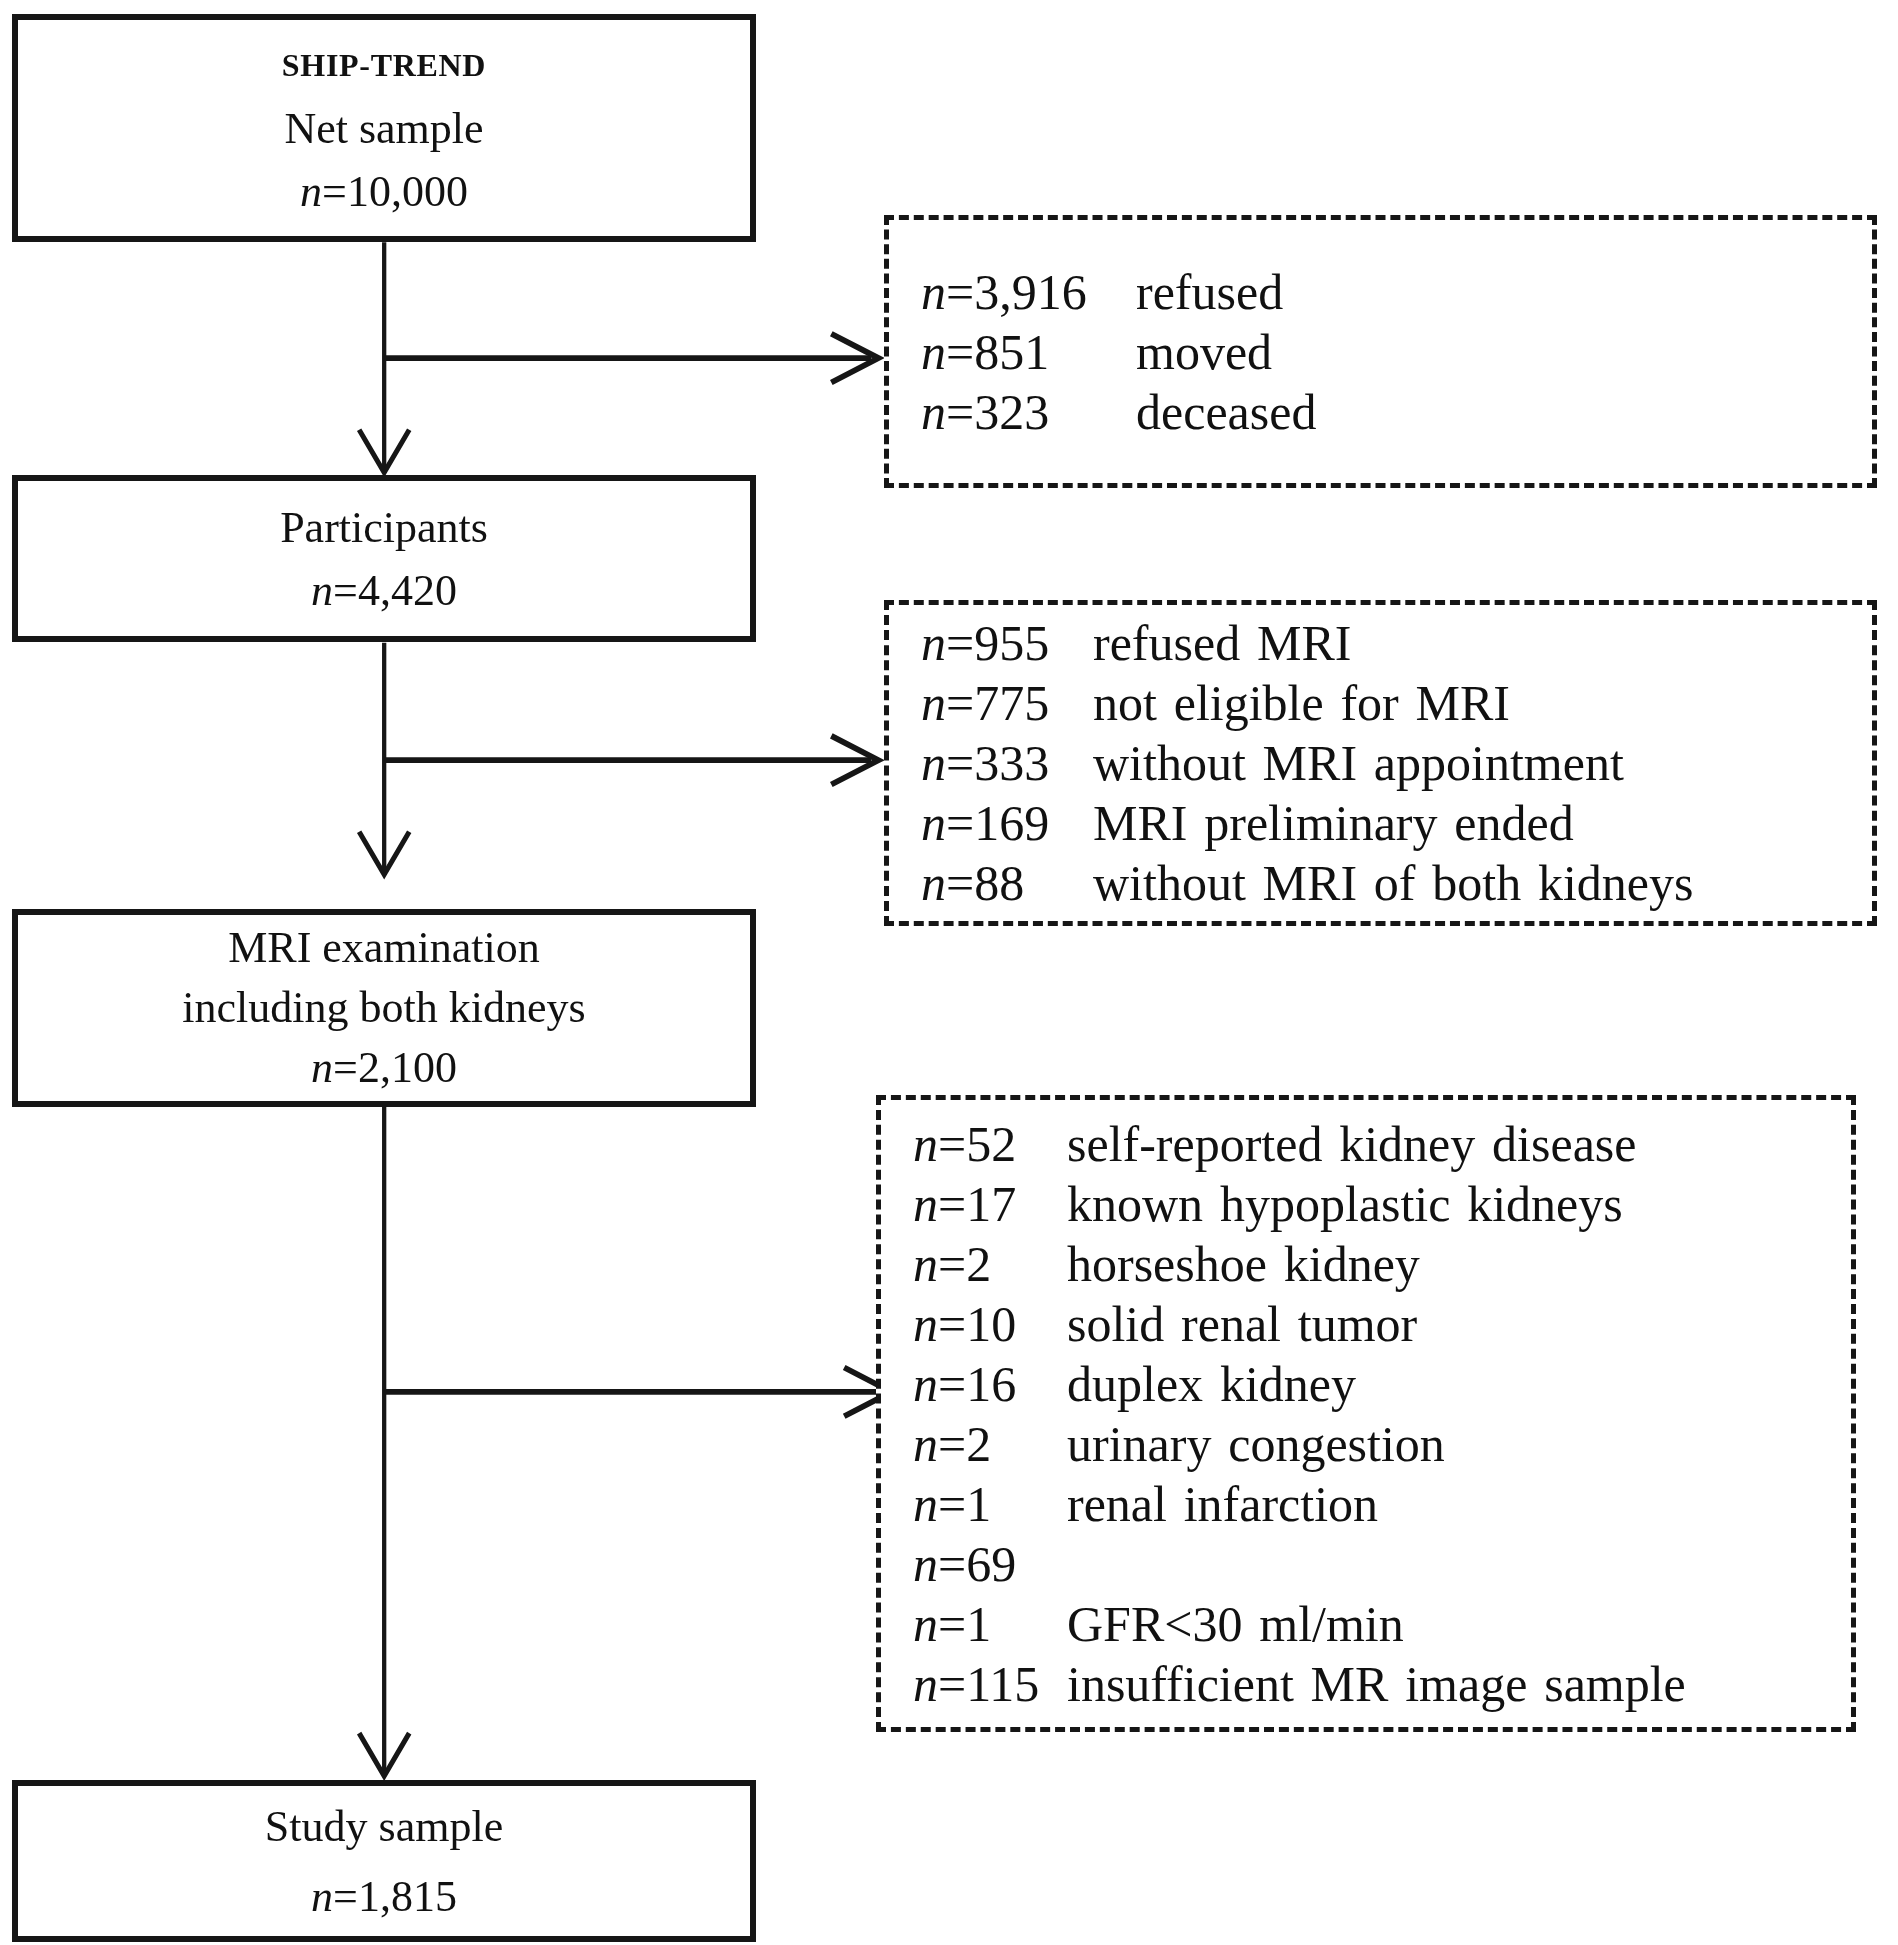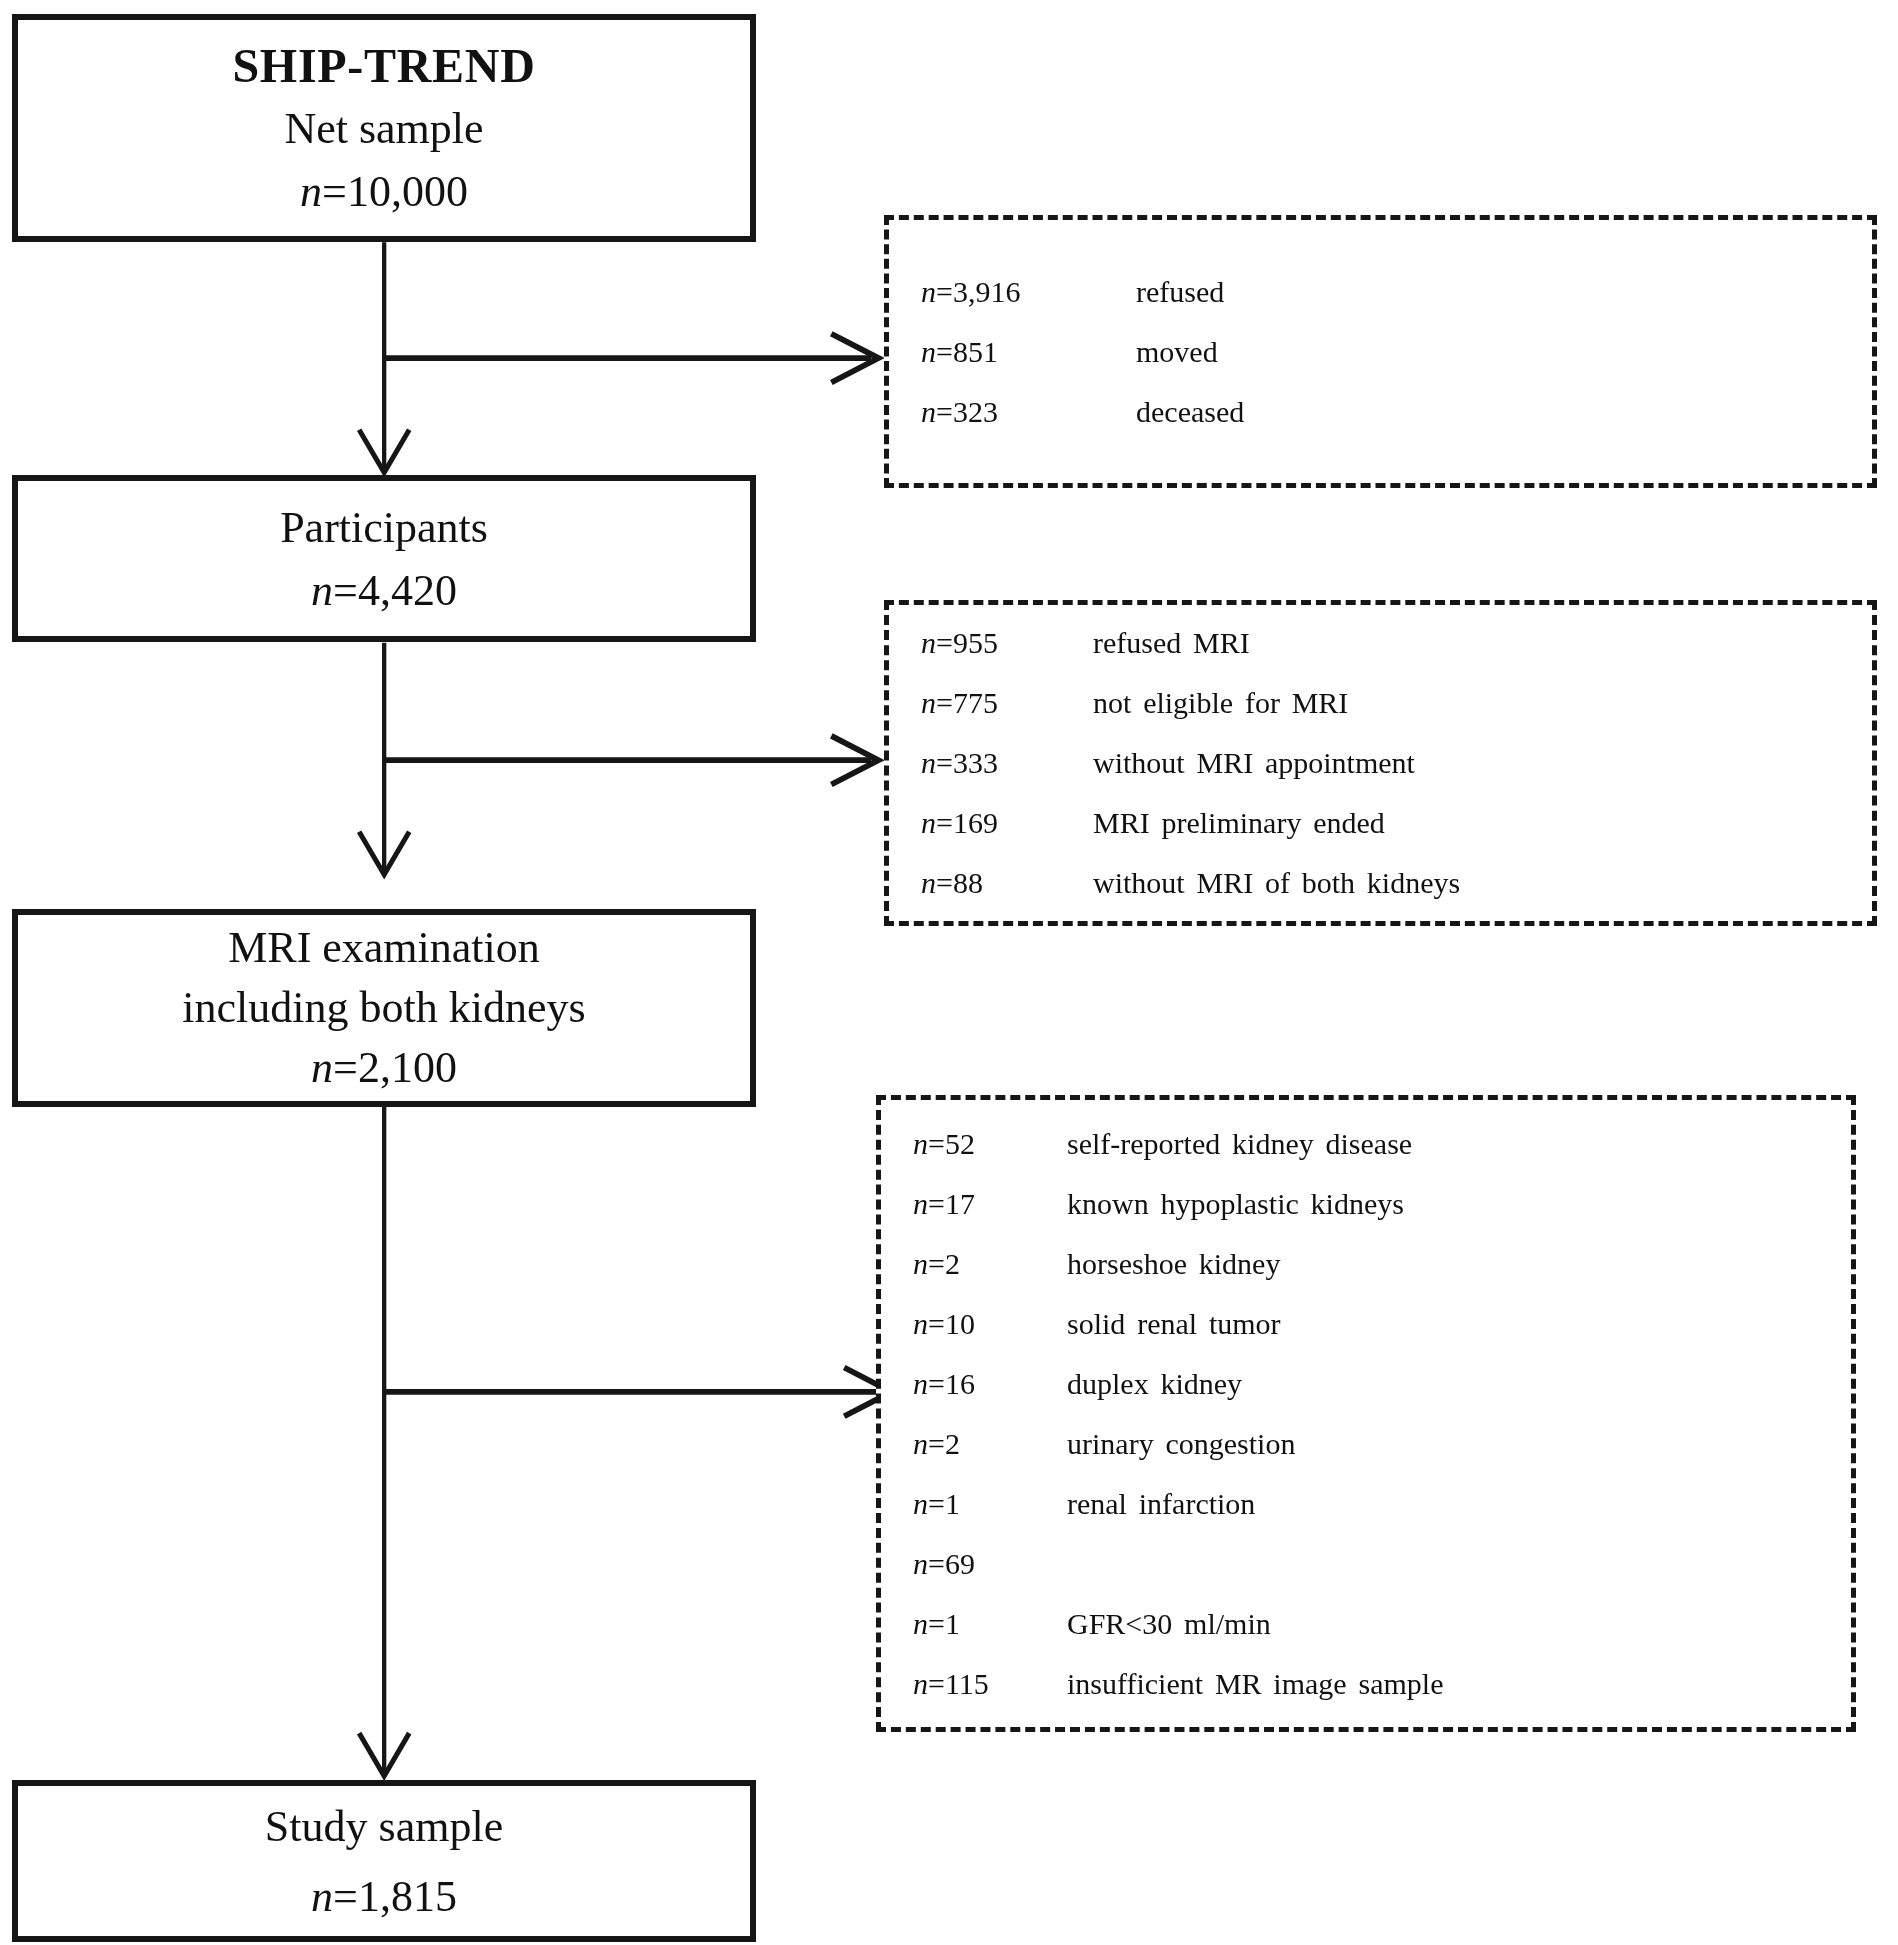--- a/index.html
+++ b/index.html
@@ -18,37 +18,37 @@
     position:absolute;
     background:#ffffff;
     border:6.4px solid #161616;
     box-sizing:border-box;
     display:flex;
     flex-direction:column;
     align-items:center;
     justify-content:center;
     text-align:center;
   }
-  .solidbox .t1{font-size:48px;font-weight:bold;line-height:63px;letter-spacing:0.7px;}
+  .solidbox .t1{font-size:32px;font-weight:bold;line-height:63px;letter-spacing:0.7px;}
   .solidbox .t2{font-size:44px;line-height:63px;}
   .solidbox .nline{font-size:44px;line-height:63px;}
   .box-mri .t2,.box-mri .nline{line-height:60px;}
 
   .dashedbox{
     position:absolute;
     background:#ffffff;
     border:5px dashed #161616;
     box-sizing:border-box;
     display:flex;
     flex-direction:column;
     justify-content:center;
     padding-left:32px;
     padding-right:7.2px;
   }
-  .xrow{display:flex;align-items:baseline;font-size:30px;line-height:60px;white-space:nowrap;}
+  .xrow{display:flex;align-items:baseline;font-size:50px;line-height:60px;white-space:nowrap;}
   .xrow .num{display:inline-block;flex:0 0 auto;}
   .excl-a .num{width:215px;}
   .excl-b .num{width:172px;}
   .excl-c .num{width:154px;}
   .nv{font-style:italic;}
   .lbl{word-spacing:4.3px;}
 </style>
 </head>
 <body>
 

